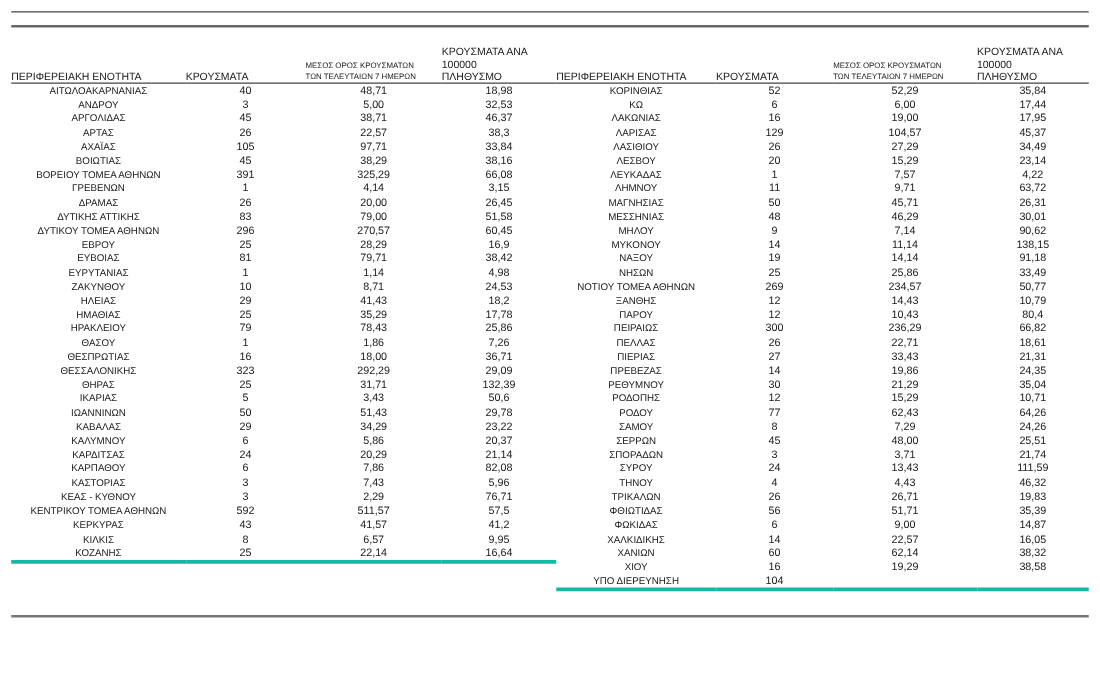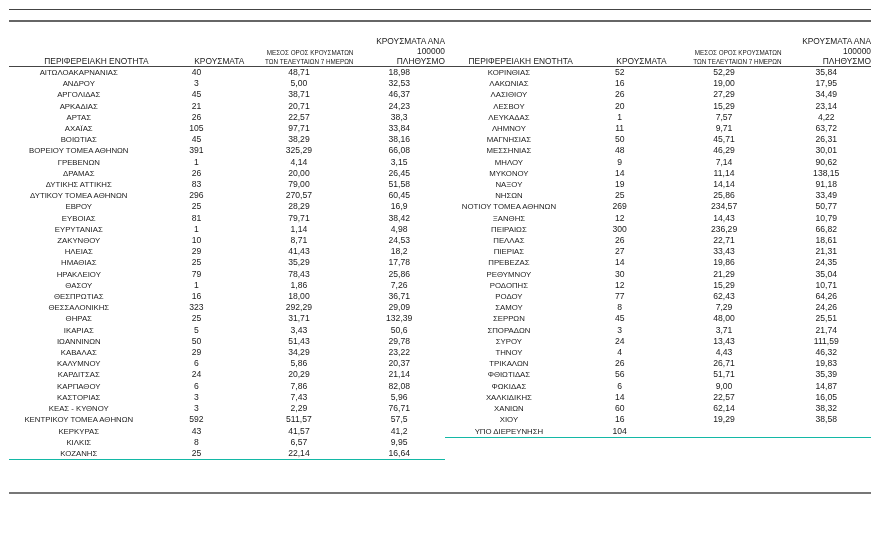--- a/index.html
+++ b/index.html
@@ -6,28 +6,28 @@
   body { width:880px; height:538px; position:relative; overflow:hidden;
          font-family:"Liberation Sans", sans-serif; color:#1a1a1a; }
   .hline { position:absolute; left:9px; width:862px; background:#555; }
   #line-top1 { top:9px; height:1px; background:#444; }
   #line-top2 { top:20px; height:2px; background:#666; }
   #line-bot2 { top:492px; height:2px; background:#777; }
   .half { position:absolute; top:36px; }
   #left-table { left:9px; width:436px; }
   #right-table { left:445px; width:426px; }
   table { border-collapse:collapse; width:100%; table-layout:fixed; }
-  th { font-weight:normal; font-size:8.4px; text-align:right; vertical-align:bottom;
+  th { font-weight:normal; font-size:8.4px; text-align:left; vertical-align:bottom;
        padding:0; line-height:10px; height:26px; border-bottom:1px solid #444; }
   th.small { font-size:6.3px; line-height:9px; }
   th.mid { font-size:8.4px; line-height:10px; }
   td { font-size:8.6px; text-align:center; padding:0; height:11.2px; line-height:11.2px;
        white-space:nowrap; }
   td.name { font-size:7.8px; }
-  tbody tr:last-child td { border-bottom:1px solid #14b8a6; }
+  tbody tr:last-child td { border-bottom:3px solid #14b8a6; }
 </style>
 </head>
 <body>
 
 <div class="hline" id="line-top1"></div>
 <div class="hline" id="line-top2"></div>
 
 <div class="half" id="left-table">
   <table>
     <colgroup>
@@ -57,26 +57,20 @@
           <td>5,00</td>
           <td>32,53</td>
         </tr>
         <tr>
           <td class="name">ΑΡΓΟΛΙΔΑΣ</td>
           <td>45</td>
           <td>38,71</td>
           <td>46,37</td>
         </tr>
         <tr>
-          <td class="name">ΑΡΚΑΔΙΑΣ</td>
-          <td>21</td>
-          <td>20,71</td>
-          <td>24,23</td>
-        </tr>
-        <tr>
           <td class="name">ΑΡΤΑΣ</td>
           <td>26</td>
           <td>22,57</td>
           <td>38,3</td>
         </tr>
         <tr>
           <td class="name">ΑΧΑΪΑΣ</td>
           <td>105</td>
           <td>97,71</td>
           <td>33,84</td>
@@ -276,26 +270,38 @@
       </tr>
     </thead>
     <tbody id="right-body">
         <tr>
           <td class="name">ΚΟΡΙΝΘΙΑΣ</td>
           <td>52</td>
           <td>52,29</td>
           <td>35,84</td>
         </tr>
         <tr>
+          <td class="name">ΚΩ</td>
+          <td>6</td>
+          <td>6,00</td>
+          <td>17,44</td>
+        </tr>
+        <tr>
           <td class="name">ΛΑΚΩΝΙΑΣ</td>
           <td>16</td>
           <td>19,00</td>
           <td>17,95</td>
         </tr>
         <tr>
+          <td class="name">ΛΑΡΙΣΑΣ</td>
+          <td>129</td>
+          <td>104,57</td>
+          <td>45,37</td>
+        </tr>
+        <tr>
           <td class="name">ΛΑΣΙΘΙΟΥ</td>
           <td>26</td>
           <td>27,29</td>
           <td>34,49</td>
         </tr>
         <tr>
           <td class="name">ΛΕΣΒΟΥ</td>
           <td>20</td>
           <td>15,29</td>
           <td>23,14</td>
@@ -352,20 +358,26 @@
           <td class="name">ΝΟΤΙΟΥ ΤΟΜΕΑ ΑΘΗΝΩΝ</td>
           <td>269</td>
           <td>234,57</td>
           <td>50,77</td>
         </tr>
         <tr>
           <td class="name">ΞΑΝΘΗΣ</td>
           <td>12</td>
           <td>14,43</td>
           <td>10,79</td>
+        </tr>
+        <tr>
+          <td class="name">ΠΑΡΟΥ</td>
+          <td>12</td>
+          <td>10,43</td>
+          <td>80,4</td>
         </tr>
         <tr>
           <td class="name">ΠΕΙΡΑΙΩΣ</td>
           <td>300</td>
           <td>236,29</td>
           <td>66,82</td>
         </tr>
         <tr>
           <td class="name">ΠΕΛΛΑΣ</td>
           <td>26</td>

